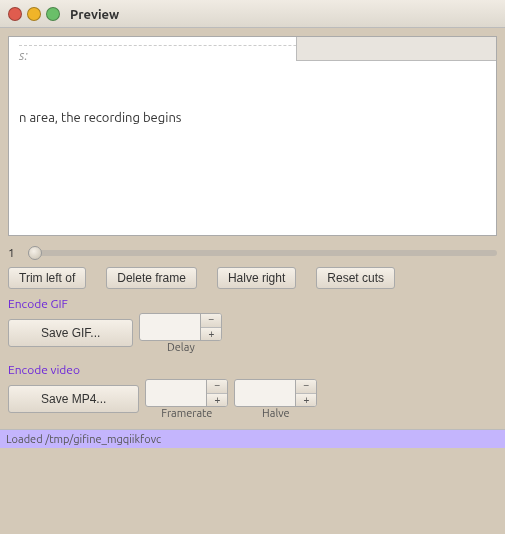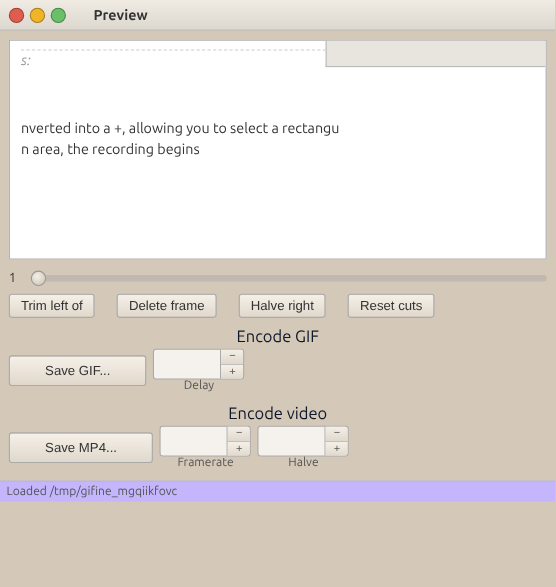--- a/index.html
+++ b/index.html
@@ -13,21 +13,20 @@
     }
 
     
     .titlebar {
       display: flex;
       align-items: center;
       background: linear-gradient(to bottom, #f0ebe3, #ddd8ce);
       height: 28px;
       padding: 4px 8px;
       border-bottom: 1px solid #bbb;
-      gap: 15px;
     }
     .titlebar-buttons {
       display: flex;
       gap: 5px;
       margin-right: 10px;
     }
     .tb-btn {
       width: 14px;
       height: 14px;
       border-radius: 50%;
@@ -136,24 +135,23 @@
       font-size: 12px;
       color: #333;
       cursor: pointer;
     }
 
     
     .encode-section {
       padding: 2px 4px 4px 4px;
     }
     .encode-label {
-      font-size: 15px;
-      color: #0f172a;
+      font-size: 12px;
+      color: #6d28d9;
       margin-bottom: 3px;
-      text-align: center;
     }
     .encode-row {
       display: flex;
       align-items: center;
       gap: 6px;
     }
     .save-btn {
       background: linear-gradient(to bottom, #f5f0e8, #e0d8cc);
       border: 1px solid #aaa;
       border-radius: 3px;
@@ -233,21 +231,20 @@
   <span class="titlebar-title">Preview</span>
 </div>
 
 <div class="main">
 
   <div class="preview-area">
     <div class="preview-topbar"></div>
     <div class="preview-content">
       <div class="line1">s:</div>
       <div style="height:40px;"></div>
-      <div class="line3">nverted into a +, allowing you to select a rectangu</div>
       <div class="line3">n area, the recording begins</div>
     </div>
   </div>
 
   <div class="slider-area">
     <span class="slider-number">1</span>
     <div class="slider-track">
       <div class="slider-thumb"></div>
     </div>
   </div>

